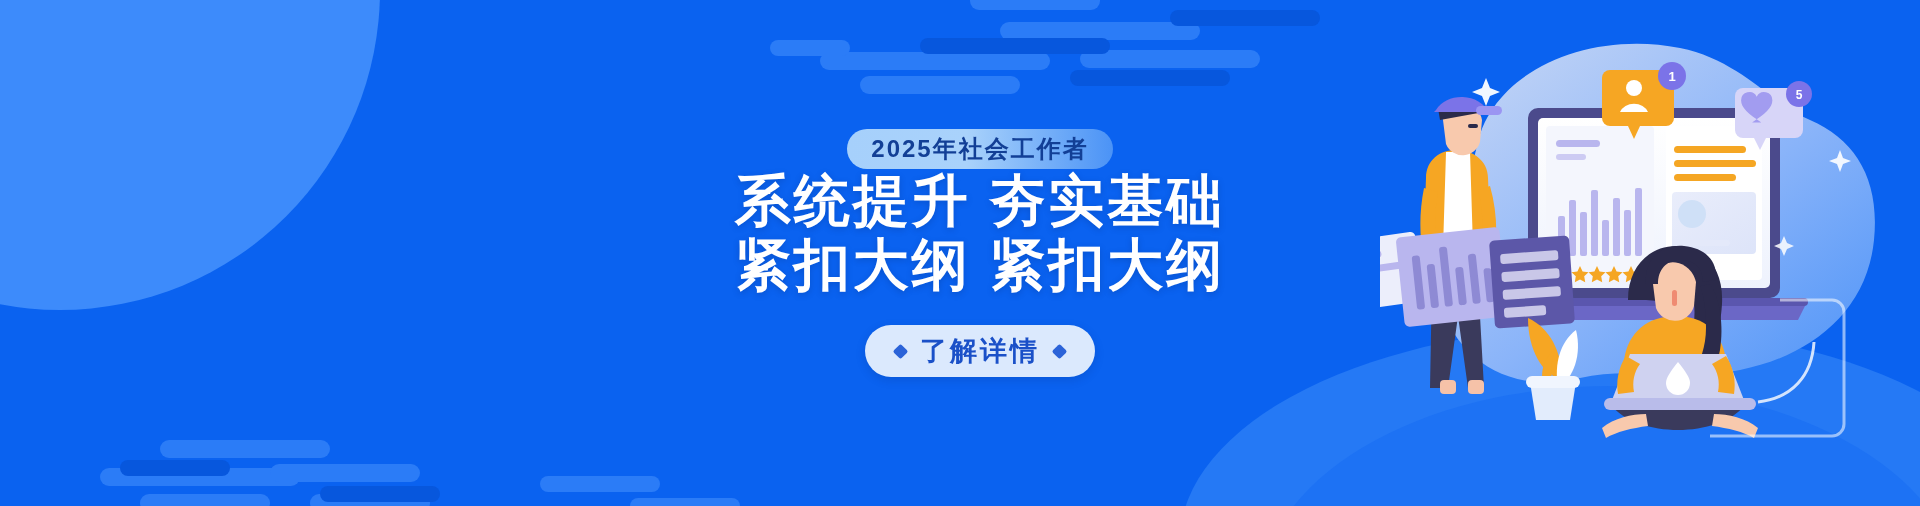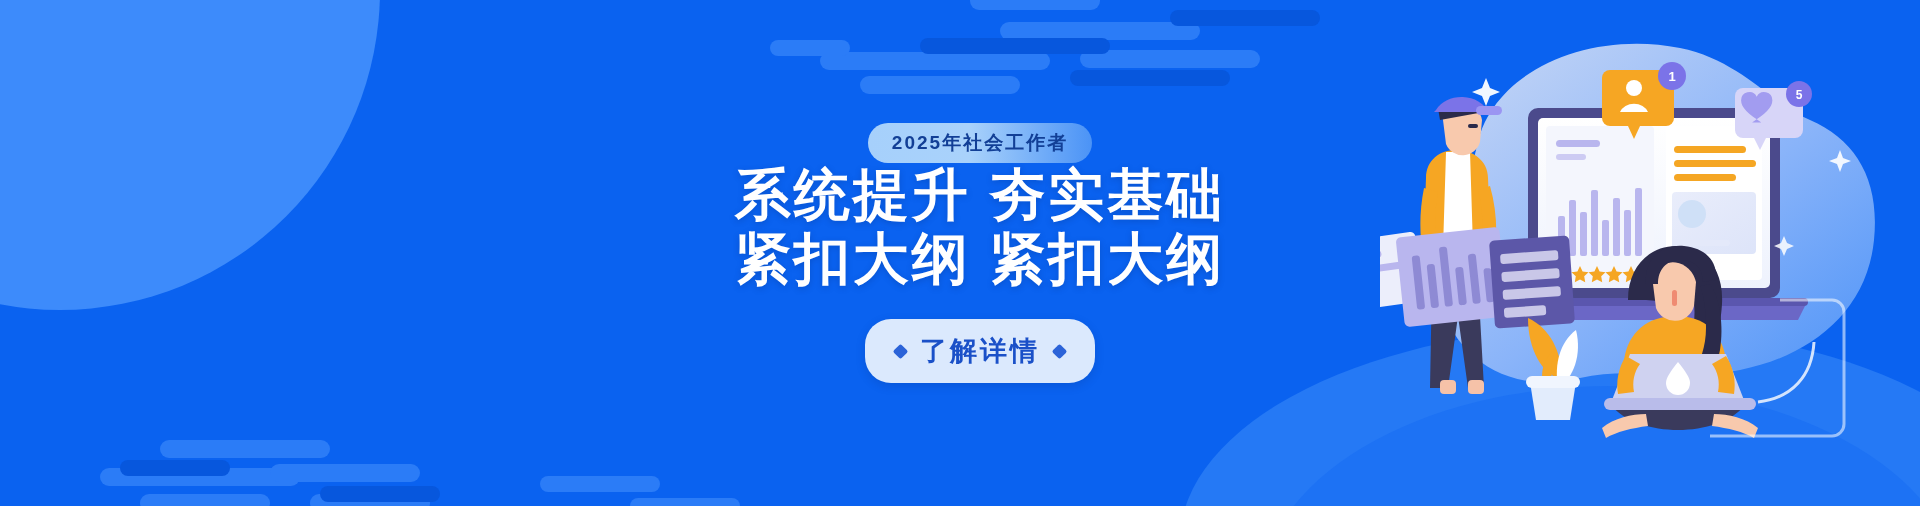--- a/index.html
+++ b/index.html
@@ -58,40 +58,40 @@
     align-items:center; justify-content:center;
     gap:0;
   }
 
   .badge {
     display:inline-flex; align-items:center; justify-content:center;
     height:40px; padding:0 24px;
     border-radius:20px;
     background:linear-gradient(90deg,#a6d0fb 0%,#a9d2fb 45%,#4b93f6 100%);
     color:#123f96;
-    font-size:19px; font-weight:bold; letter-spacing:2px;
+    font-size:24px; font-weight:bold; letter-spacing:2px;
     white-space:nowrap;
   }
 
   .headline { text-align:center; }
   .headline .line {
     color:#ffffff;
     font-size:56px;
     font-weight:bold;
     letter-spacing:3px;
     line-height:64px;
     white-space:nowrap;
     text-shadow:0 2px 6px rgba(3,40,110,.25);
   }
 
   .cta {
     margin-top:28px;
     display:inline-flex; align-items:center; justify-content:center;
     gap:14px;
-    height:64px; padding:0 30px;
+    height:52px; padding:0 30px;
     border-radius:26px;
     background:#dbe9fd;
     color:#1a50c8;
     font-size:27px; font-weight:bold; letter-spacing:3px;
     white-space:nowrap;
     cursor:pointer;
     box-shadow:0 3px 10px rgba(4,40,110,.18);
   }
   .diamond {
     width:11px; height:11px;

